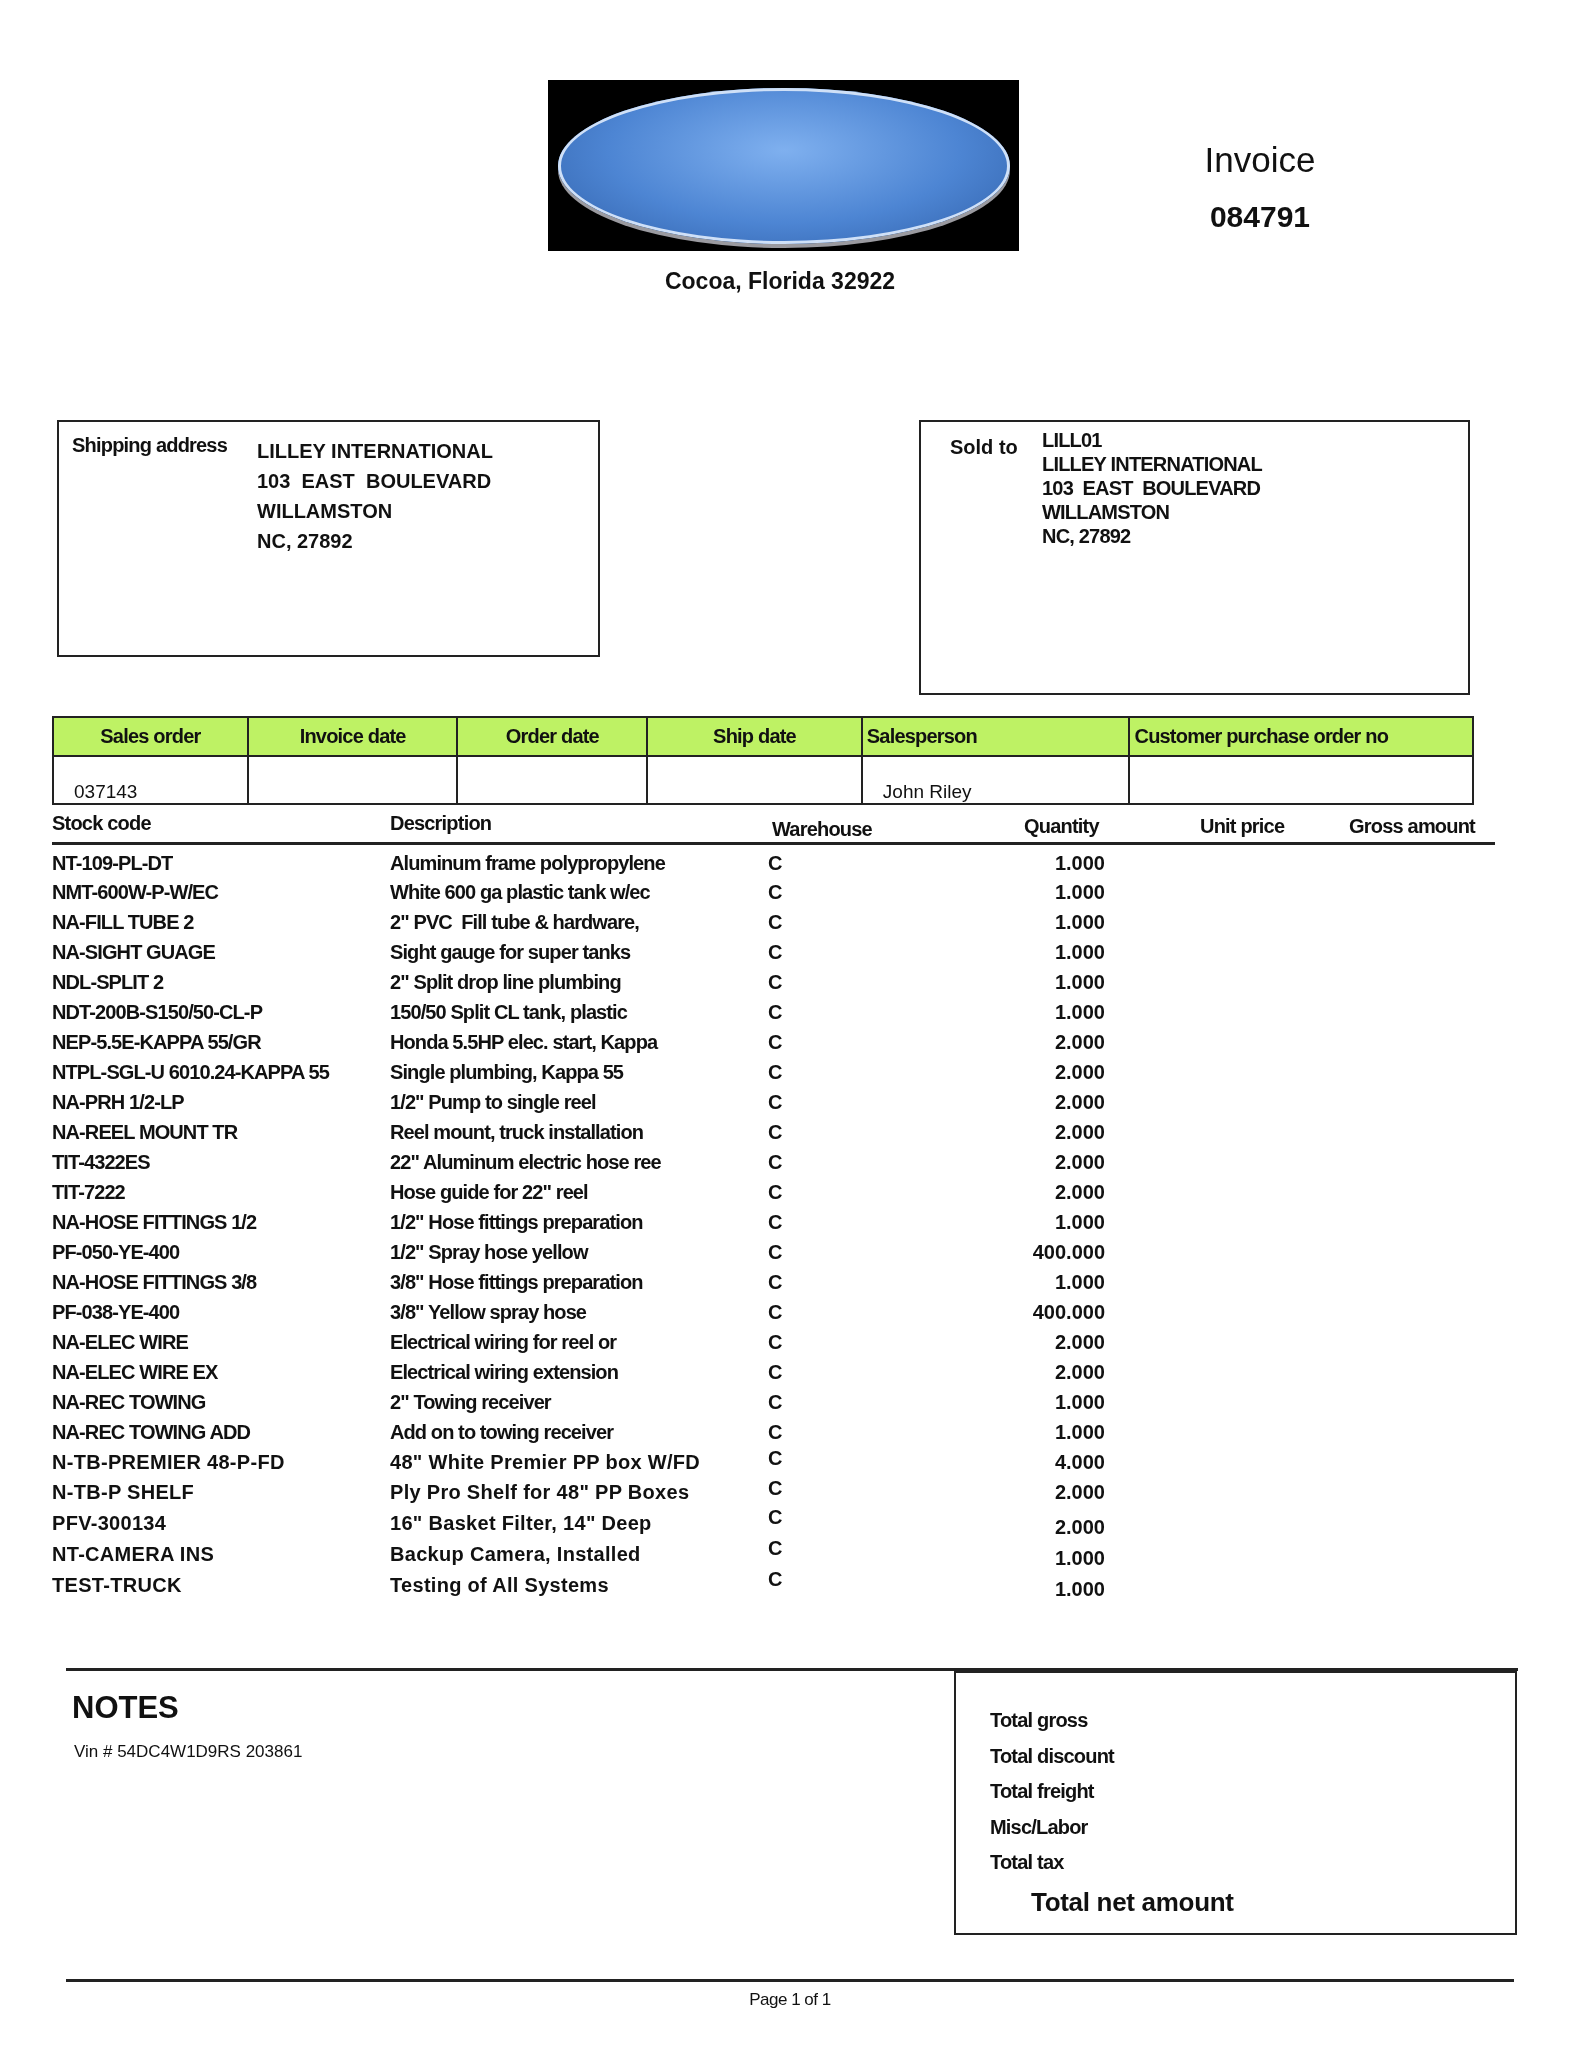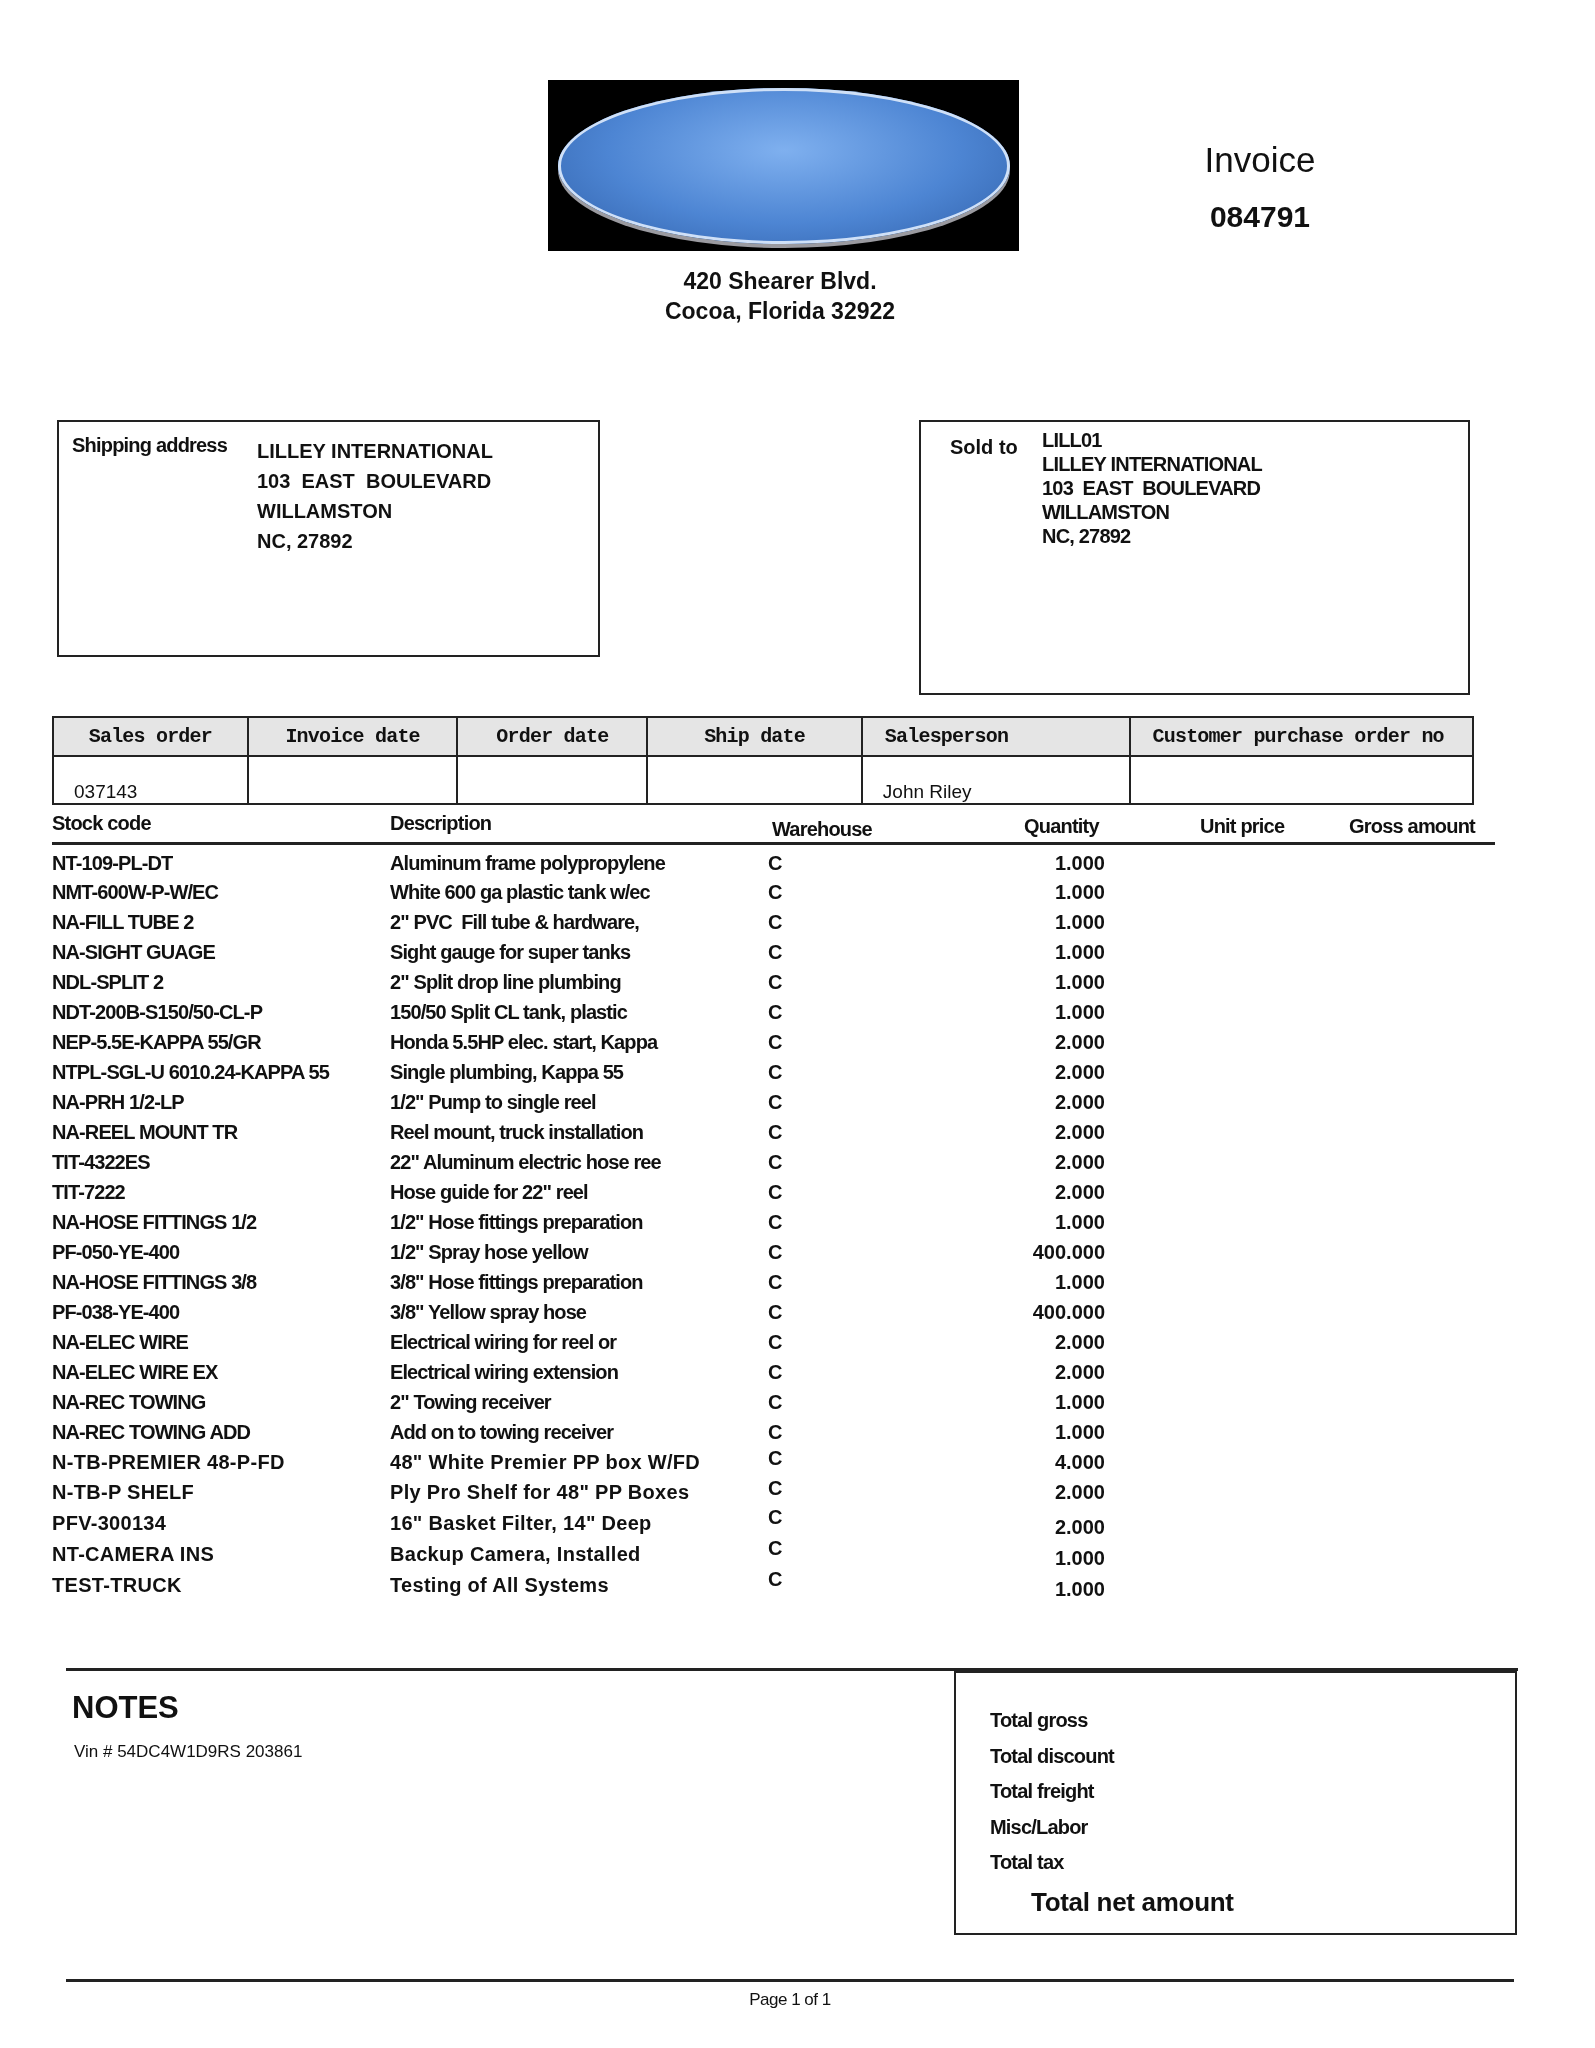--- a/index.html
+++ b/index.html
@@ -28,21 +28,21 @@
   .box { border:2px solid #222; box-sizing:border-box; }
   .ship-box { left:57px; top:420px; width:543px; height:237px; }
   .sold-box { left:919px; top:420px; width:551px; height:275px; }
   .ship-label { position:absolute; left:13px; top:12px; font-size:20px; font-weight:bold; letter-spacing:-0.8px; }
   .ship-lines { position:absolute; left:198px; top:14px; font-size:20px; font-weight:bold; line-height:30px; }
   .sold-label { position:absolute; left:29px; top:14px; font-size:20px; font-weight:bold; }
   .sold-lines { position:absolute; left:121px; top:6px; font-size:20px; font-weight:bold; line-height:24px; letter-spacing:-0.8px; }
 
   table.order { position:absolute; left:52px; top:716px; width:1422px; border-collapse:collapse; }
   table.order th, table.order td { border:2px solid #222; font-size:20px; }
-  table.order th { background:#e5e5e5; height:37px; font-weight:bold; letter-spacing:-0.8px; text-align:center; padding:0 22px;font-family:Liberation Mono, monospace; }
+  table.order th { background:#bef264; height:37px; font-weight:bold; letter-spacing:-0.8px; text-align:center; padding:0 4px; }
   table.order th.left { text-align:left; }
   table.order td { height:42px; padding:4px 20px 0; vertical-align:bottom; font-size:19px; }
 
   .col-hdr { top:812px; font-size:20px; font-weight:bold; letter-spacing:-0.8px; }
   .hdr-line { left:52px; top:842px; width:1443px; height:3px; background:#222; }
 
   .row { position:absolute; left:0; width:1587px; height:29px; font-size:20px; }
   .row span { position:absolute; white-space:nowrap; }
   .c-code { left:52px; font-weight:bold; letter-spacing:-0.9px; }
   .c-desc { left:390px; font-weight:bold; letter-spacing:-0.9px; }
@@ -62,21 +62,20 @@
   .page-num { left:690px; top:1990px; width:200px; text-align:center; font-size:17px; letter-spacing:-0.5px; }
 </style>
 </head>
 <body>
 
 <div class="abs logo">
   <div class="logo-outer"></div>
 </div>
 
 <div class="abs company-addr">
-  <div>420 Shearer Blvd.</div>
   <div>Cocoa, Florida 32922</div>
 </div>
 
 <div class="abs inv-title">Invoice</div>
 <div class="abs inv-number">084791</div>
 
 <div class="abs box ship-box">
   <div class="ship-label">Shipping address</div>
   <div class="ship-lines">
     <div>LILLEY INTERNATIONAL</div>

